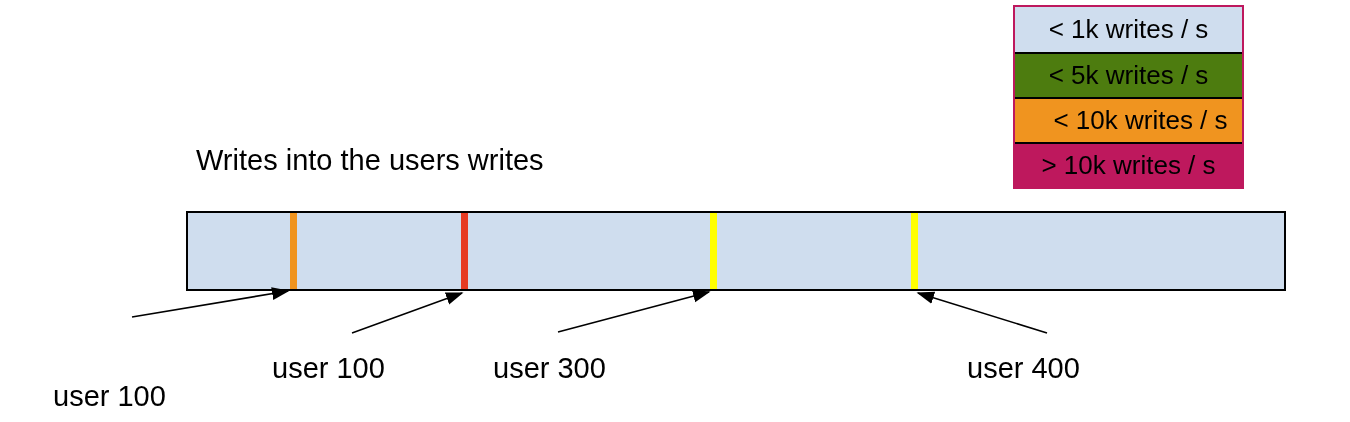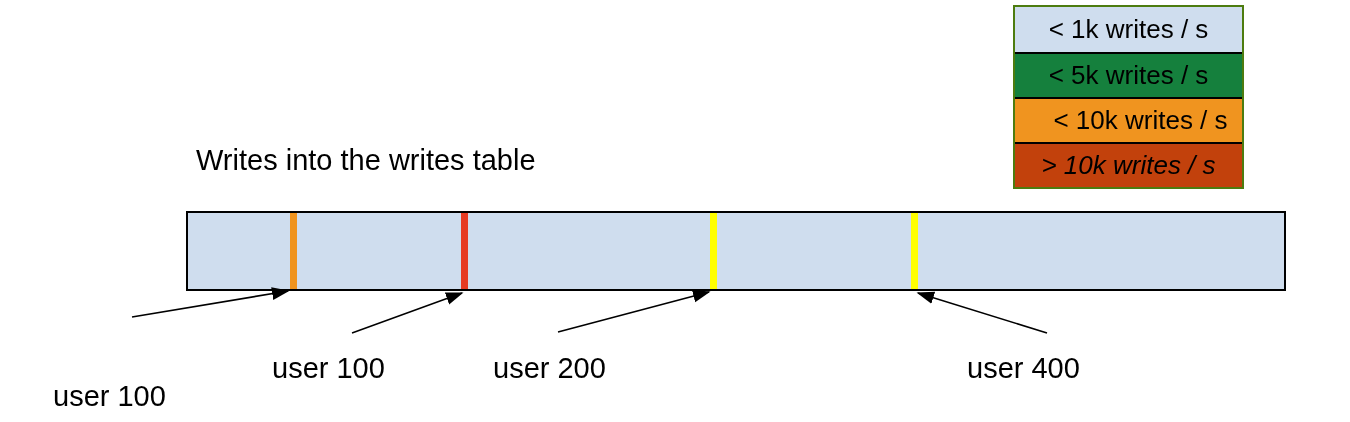--- a/index.html
+++ b/index.html
@@ -22,21 +22,21 @@
     line-height: 1;
     white-space: nowrap;
   }
 
   
   .legend {
     position: absolute;
     left: 1013px;
     top: 5px;
     width: 231px;
-    border: 2px solid #4d7c0f;
+    border: 2px solid #be185d;
     background: #000;
   }
   .legend-row {
     height: 45px;
     display: flex;
     align-items: center;
     justify-content: center;
     font-size: 26px;
     white-space: nowrap;
   }
@@ -80,33 +80,33 @@
   .user-label-0 { left: 53px;  top: 336px; margin-top: 46px; }
   .user-label-1 { left: 272px; top: 354px; }
   .user-label-2 { left: 493px; top: 354px; }
   .user-label-3 { left: 967px; top: 354px; text-align: right; }
 </style>
 </head>
 <body>
 
 <div class="canvas">
 
-  <div class="diagram-title">Writes into the writes table</div>
+  <div class="diagram-title">Writes into the users writes</div>
 
   <div class="legend">
     <div class="legend-row" style="background-color: rgb(207, 221, 238);">
       <span>&lt; 1k writes / s</span>
     </div>
-    <div class="legend-row" style="background-color: #15803d;">
+    <div class="legend-row" style="background-color: #4d7c0f;">
       <span>&lt; 5k writes / s</span>
     </div>
     <div class="legend-row" style="background-color: rgb(240, 148, 31); padding-left: 24px;">
       <span>&lt; 10k writes / s</span>
     </div>
-    <div class="legend-row" style="background-color: #c2410c; font-style: italic;">
+    <div class="legend-row" style="background-color: #be185d;">
       <span>&gt; 10k writes / s</span>
     </div>
   </div>
 
   <div class="users-bar" style="background-color: rgb(207, 221, 238);">
     <div class="stripe stripe-0" style="background-color: rgb(240, 148, 31);"></div>
     <div class="stripe stripe-1" style="background-color: rgb(230, 59, 35);"></div>
     <div class="stripe stripe-2" style="background-color: rgb(255, 255, 0);"></div>
     <div class="stripe stripe-3" style="background-color: rgb(255, 255, 0);"></div>
   </div>
@@ -118,16 +118,16 @@
       </marker>
     </defs>
     <line x1="132" y1="317" x2="288" y2="291" stroke="#000" stroke-width="1.6" marker-end="url(#arrowhead)"></line>
     <line x1="352" y1="333" x2="462" y2="293" stroke="#000" stroke-width="1.6" marker-end="url(#arrowhead)"></line>
     <line x1="558" y1="332" x2="709" y2="292" stroke="#000" stroke-width="1.6" marker-end="url(#arrowhead)"></line>
     <line x1="1047" y1="333" x2="918" y2="293" stroke="#000" stroke-width="1.6" marker-end="url(#arrowhead)"></line>
   </svg>
 
   <div class="user-label user-label-0">user 100</div>
   <div class="user-label user-label-1">user 100</div>
-  <div class="user-label user-label-2">user 200</div>
+  <div class="user-label user-label-2">user 300</div>
   <div class="user-label user-label-3">user 400</div>
 
 </div>
 
 </body></html>

